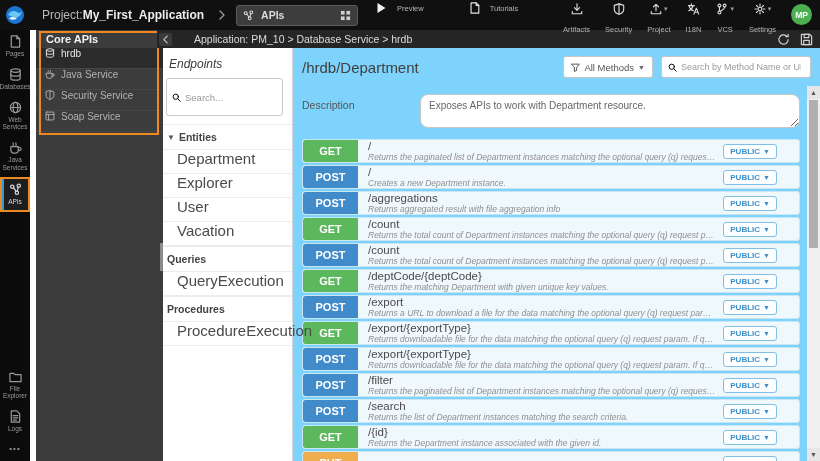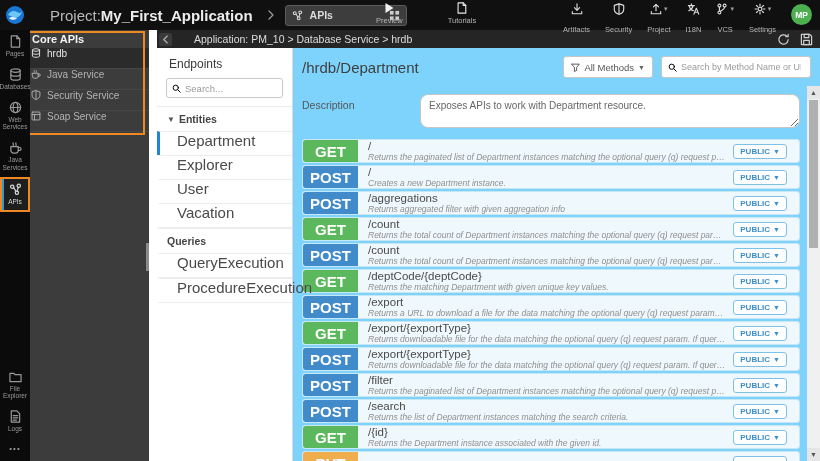--- a/index.html
+++ b/index.html
@@ -4,28 +4,28 @@
 <style>
   * { margin:0; padding:0; box-sizing:border-box; }
   html,body { width:820px; height:461px; overflow:hidden; background:#fff;
     font-family:"Liberation Sans", sans-serif; }
   svg { display:block; }
 
   
   .topbar { position:absolute; left:0; top:0; width:820px; height:30px; background:#101010;
     display:flex; align-items:center; z-index:30; }
   .logo-box { width:30px; height:30px; display:flex; align-items:center; justify-content:center; }
-  .project { margin-left:20px; font-size:15px; color:#b9b9b9; white-space:nowrap; }
+  .project { margin-left:12px; font-size:12px; color:#b9b9b9; white-space:nowrap; }
   .project b { color:#ececec; font-weight:bold; }
   .tb-chevron { margin-left:14px; color:#9a9a9a; }
   .tab { margin-left:10px; width:122px; height:21px; background:#3d3d3d; border:1px solid #5b5b5b;
     border-radius:3px; display:flex; align-items:center; padding:0 6px; color:#dcdcdc; }
   .tab-label { flex:1; font-size:10.5px; font-weight:bold; margin-left:7px; }
   .tb-center { position:absolute; left:376px; top:2px; display:flex; gap:45px; }
-  .tb-item { display:flex; flex-direction:column; align-items:center; gap:2px; color:#e8e8e8; cursor:pointer; }
+  .tb-item { display:flex; flex-direction:row; align-items:center; gap:10px; color:#e8e8e8; cursor:pointer; }
   .tb-item .lbl { font-size:7.5px; color:#b5b5b5; white-space:nowrap; }
   .tb-right { position:absolute; right:8px; top:2px; display:flex; align-items:flex-start; gap:15px; }
   .tb-act { display:flex; flex-direction:column; align-items:center; gap:10px; color:#dedede; cursor:pointer; }
   .tb-act .ic-wrap { display:flex; align-items:center; gap:2px; height:13px; }
   .tb-act .lbl { font-size:7.5px; color:#b5b5b5; white-space:nowrap; }
   .caret-s { font-size:7px; color:#9f9f9f; line-height:1; }
   .avatar { width:21px; height:21px; border-radius:50%; background:#4caf50; color:#fff;
     font-size:8.5px; font-weight:bold; display:flex; align-items:center; justify-content:center; margin-top:2px; }
 
   
@@ -33,21 +33,21 @@
     display:flex; flex-direction:column; align-items:stretch; z-index:20; }
   .rail-item { width:30px; padding:5px 0 5px; display:flex; flex-direction:column; align-items:center;
     gap:2px; color:#999; cursor:pointer; }
   .rail-item .lbl { font-size:6.5px; line-height:1.2; text-align:center; white-space:pre-line; }
   .rail-item.selected { background:#1e1e1e; border:2px solid #ee8822; box-shadow:inset 2px 0 0 #2e9bd6;
     padding:4px 0; color:#d8d8d8; }
   .rail-spacer { flex:1; }
   .rail-dots { color:#9a9a9a; font-size:8px; letter-spacing:1px; text-align:center; padding:6px 0 8px; }
 
   
-  .core-panel { position:absolute; left:22px; top:30px; width:127px; height:431px; background:#3c3c3c; z-index:10; }
+  .core-panel { position:absolute; left:36px; top:30px; width:127px; height:431px; background:#3c3c3c; z-index:10; }
   .core-title { height:18px; display:flex; align-items:center; padding-left:10px; font-size:11px;
     font-weight:bold; color:#f2f2f2; }
   .core-item { height:21px; display:flex; align-items:flex-start; gap:6px; padding-left:9px;
     font-size:10px; color:#b2b2b2; border-bottom:1px solid #464646; cursor:pointer; }
   .core-item:first-of-type { border-top:1px solid #464646; }
   .core-item.selected { background:#2b2b2b; color:#e6e6e6; }
   .core-annotation { position:absolute; left:3px; top:1px; width:120px; height:104px;
     border:2px solid #ee8822; pointer-events:none; }
   .core-scroll-thumb { position:absolute; right:0px; top:213px; width:3px; height:28px; background:#8b8b8b; }
 
@@ -55,23 +55,23 @@
   .subheader { position:absolute; left:157px; top:30px; width:663px; height:18px; background:#252525;
     display:flex; align-items:center; z-index:10; }
   .collapse-btn { width:13px; height:13px; margin-left:2px; background:#3a3a3a; border-radius:2px;
     display:flex; align-items:center; justify-content:center; color:#b5b5b5; cursor:pointer; }
   .breadcrumb { margin-left:22px; font-size:10.5px; color:#dcdcdc;text-align:center; }
   .subheader-actions { margin-left:auto; margin-right:7px; display:flex; gap:10px; color:#cfcfcf; }
 
   
   .endpoints { position:absolute; left:157px; top:48px; width:136px; height:413px; background:#fff;
     border-right:1px solid #d9d9d9; z-index:5; }
-  .ep-title { padding:9px 12px 7px; font-size:12px; color:#3a3a3a; }
+  .ep-title { padding:9px 12px 7px; font-size:12px; color:#3a3a3a;font-style:italic; }
   .ep-search { margin:0 9px 8px; height:20px; border:1px solid #c9c9c9; border-radius:3px;
-    display:flex; align-items:center; padding:0 5px; gap:4px; background:#fff; }
+    display:flex; align-items:center; padding:18px 5px; gap:4px; background:#fff; }
   .ep-search input { border:none; outline:none; width:90px; font-size:9.5px; color:#555;
     font-family:"Liberation Sans", sans-serif; }
   .ep-search input::placeholder { color:#9a9a9a; }
   .ep-group-h { padding:6px 10px; font-size:10.5px; font-weight:bold; color:#444;
     border-top:1px solid #ececec; display:flex; align-items:center; gap:4px; }
   .ep-group-h .tri { font-size:8px; color:#555; }
   .ep-item { padding:0 6px 6px 17px; font-size:15px; color:#4a4a4a; border-top:1px solid #ececec;
     cursor:pointer; border-left:3px solid transparent; }
   .ep-item.selected { border-left:3px solid #1f87d2; }
   .ep-list .ep-item:last-child { border-bottom:1px solid #ececec; }
@@ -94,30 +94,30 @@
   .desc-row { display:flex; margin:8px 7px 0 9px; }
   .desc-label { width:118px; padding-top:5px; font-size:10.5px; color:#555; }
   .desc-row textarea { flex:1; height:34px; border:1px solid #c6c6c6; border-radius:8px;
     font-size:10px; color:#666; padding:5px 8px; resize:both; outline:none;
     font-family:"Liberation Sans", sans-serif; }
 
   .method-list { margin:11px 7px 0 9px; }
   .method-row { height:24px; margin-bottom:2px; background:#eff8fc; border:1px solid #c9e7f2;
     border-radius:3px; display:flex; align-items:stretch; overflow:hidden; cursor:pointer; }
   .method-badge { width:55px; flex:0 0 55px; display:flex; align-items:center; justify-content:center;
-    color:#fff; font-size:15px; font-weight:bold; border-radius:2px 0 0 2px; }
+    color:#fff; font-size:11px; font-weight:bold; border-radius:2px 0 0 2px; }
   .method-badge.get  { background:#5cb85c; }
   .method-badge.post { background:#428bca; }
   .method-badge.put  { background:#f0ad4e; }
   .method-info { flex:1; display:flex; flex-direction:column; justify-content:center; margin-left:10px;
     overflow:hidden; white-space:nowrap; }
   .method-path { font-size:11.5px; color:#4a4a4a; line-height:1.05; }
   .method-desc { font-size:8.5px; font-style:italic; color:#8f8f8f; line-height:1.2;
     overflow:hidden; text-overflow:ellipsis; }
-  .visibility-btn { align-self:center; margin:0 12px 0 8px; height:15px; flex:0 0 auto;
+  .visibility-btn { align-self:center; margin:0 22px 0 8px; height:15px; flex:0 0 auto;
     background:#fdfeff; border:1px solid #7fc0e4; border-radius:3px; display:flex; align-items:center;
     gap:3px; padding:0 6px; font-size:8px; font-weight:bold; color:#3e8fc9; cursor:pointer;
     font-family:"Liberation Sans", sans-serif; }
   .visibility-btn .caret-d { font-size:7px; }
 
   
   .vscroll { position:absolute; right:0; top:38px; bottom:0; width:13px; background:#f0f0f0; }
   .vscroll .btn { position:absolute; left:0; width:13px; height:13px; background:#e6e6e6;
     color:#555; font-size:7px; display:flex; align-items:center; justify-content:center; cursor:pointer; }
   .vscroll .btn.up { top:0; }
@@ -391,20 +391,23 @@
   <div class="ep-group-h">
     <span>Queries</span>
   </div>
   <div class="ep-list">
 
       <div class="ep-item">
         <span>QueryExecution</span>
       </div>
     </div>
 
+  <div class="ep-group-h">
+    <span>Procedures</span>
+  </div>
   <div class="ep-list">
 
       <div class="ep-item">
         <span>ProcedureExecution</span>
       </div>
     </div>
 </div>
 
 <div class="main">
   <div class="main-header">
@@ -454,21 +457,21 @@
           <button class="visibility-btn">
             <span>PUBLIC</span>
             <span class="caret-d">▼</span>
           </button>
         </div>
 
         <div class="method-row">
           <span class="method-badge post">POST</span>
           <span class="method-info">
             <span class="method-path">/aggregations</span>
-            <span class="method-desc">Returns aggregated filter with given aggregation info</span>
+            <span class="method-desc">Returns aggregated result with file aggregation info</span>
           </span>
           <button class="visibility-btn">
             <span>PUBLIC</span>
             <span class="caret-d">▼</span>
           </button>
         </div>
 
         <div class="method-row">
           <span class="method-badge get">GET</span>
           <span class="method-info">

